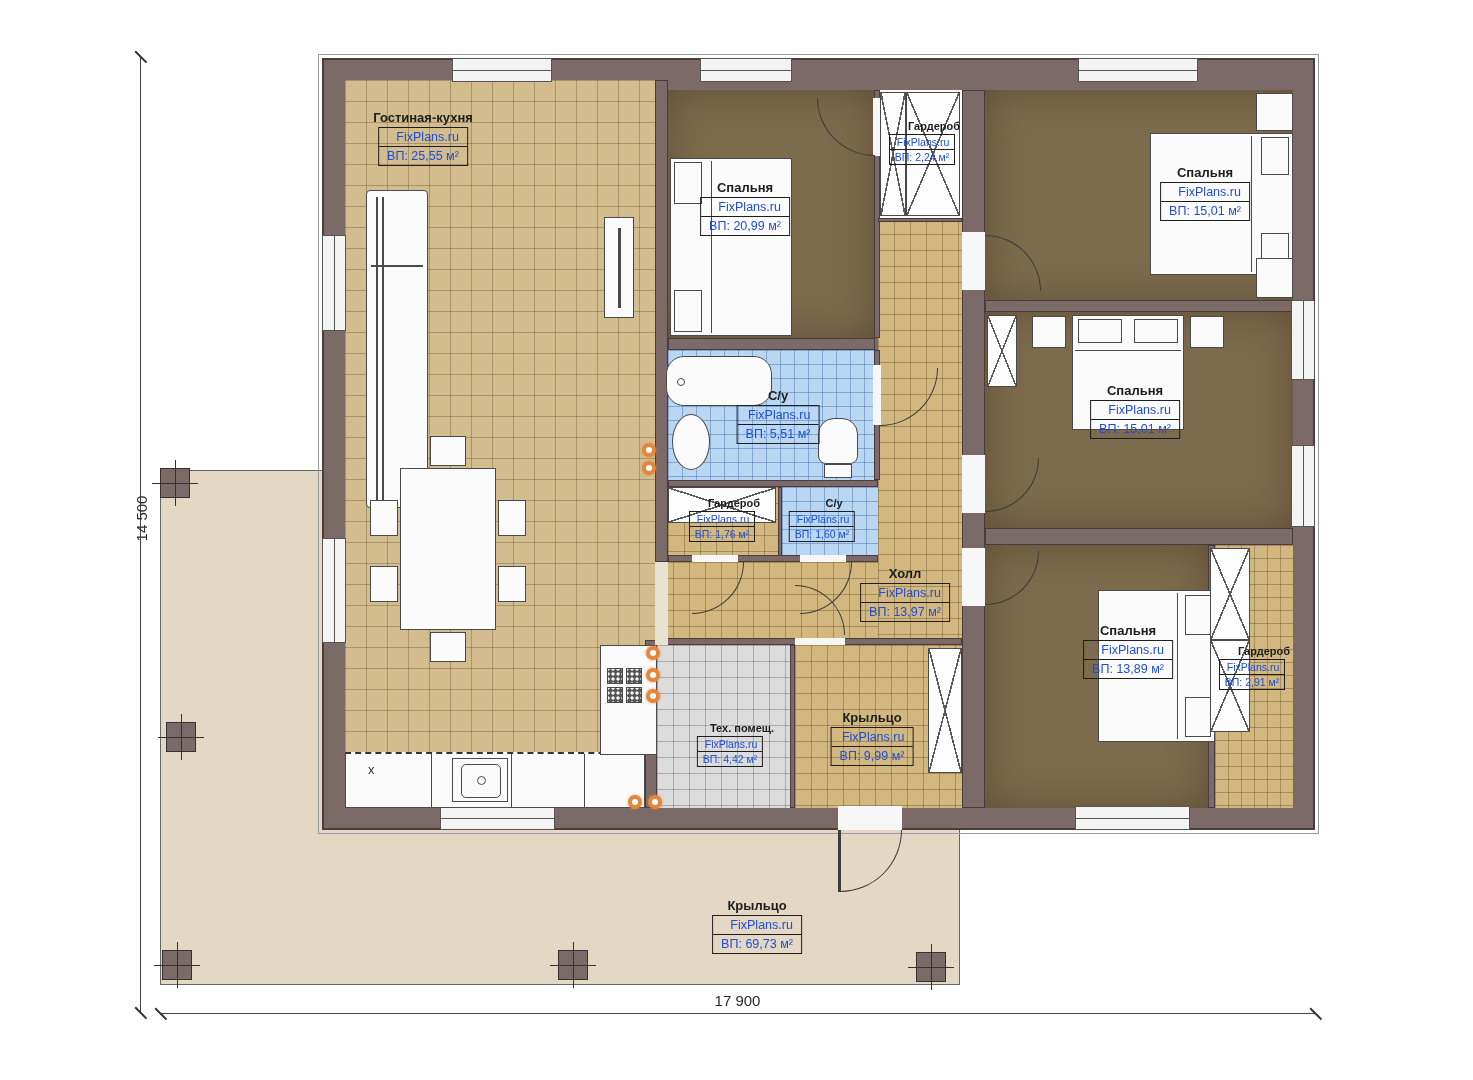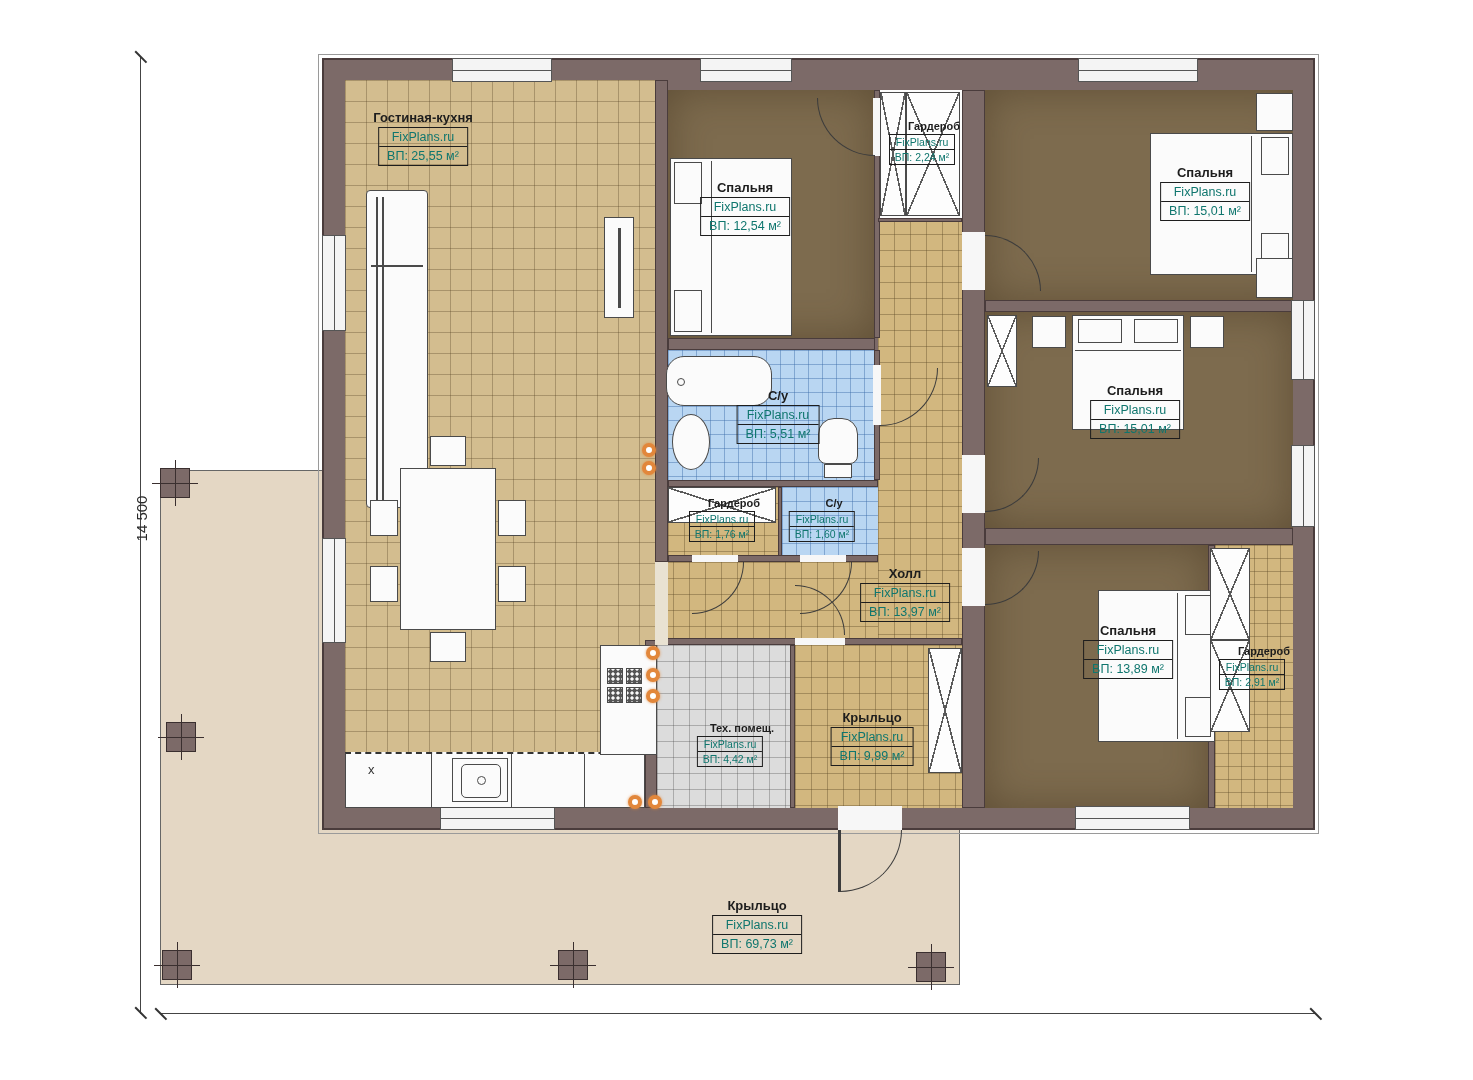--- a/index.html
+++ b/index.html
@@ -32,21 +32,21 @@
   .furn{background:#fbfbfb;border:1.5px solid #4a4a4a;box-sizing:border-box;}
   .line{background:#4a4a4a;}
   .xpanel{background:#fdfdfd;border:1px solid #4a4a4a;box-sizing:border-box;
     background-image:linear-gradient(to bottom right,transparent calc(50% - .8px),#5a5a5a calc(50% - .8px),#5a5a5a calc(50% + .8px),transparent calc(50% + .8px)),
                      linear-gradient(to bottom left,transparent calc(50% - .8px),#5a5a5a calc(50% - .8px),#5a5a5a calc(50% + .8px),transparent calc(50% + .8px));}
   .dot{width:14px;height:14px;border-radius:50%;background:#fff;border:4px solid #e2873b;box-sizing:border-box;box-shadow:0 0 3px rgba(226,135,59,.8);}
   
   .room-label{position:absolute;transform:translateX(-50%);text-align:center;z-index:30;}
   .rl-name{font-weight:700;font-size:13px;margin-bottom:2px;white-space:nowrap;color:#1d1d1d;}
   .rl-box{border:1.6px solid #1d1d1d;display:inline-block;background:transparent;}
-  .rl-row{font-size:12.5px;padding:2px 8px;white-space:nowrap;color:#0f766e;}
+  .rl-row{font-size:12.5px;padding:2px 8px;white-space:nowrap;color:#1d4ed8;text-align:right;}
   .rl-row + .rl-row{border-top:1.6px solid #1d1d1d;}
   .room-label.small .rl-name{font-size:11px;padding-left:24px;}
   .room-label.small .rl-row{font-size:10.5px;padding:1px 5px;}
   
   .dim-line{background:#444;}
   .tick{width:16px;height:1.6px;background:#333;transform:rotate(45deg);}
   .dim-text{font-size:15px;color:#2a2a2a;}
   
   .post{width:30px;height:30px;background:#7c6a68;border:1.6px solid #3a2f2f;box-sizing:border-box;}
   .post::before{content:"";position:absolute;left:50%;top:-9px;bottom:-9px;width:1.4px;background:#3a2f2f;}
@@ -219,21 +219,21 @@
 
   <div class="room-label" style="left:423px;top:110px;">
     <div class="rl-name">Гостиная-кухня</div>
     <div class="rl-box"><div class="rl-row">FixPlans.ru</div>
       <div class="rl-row">ВП: 25,55 м²</div></div>
   </div>
 
   <div class="room-label" style="left:745px;top:180px;">
     <div class="rl-name">Спальня</div>
     <div class="rl-box"><div class="rl-row">FixPlans.ru</div>
-      <div class="rl-row">ВП: 12,54 м²</div></div>
+      <div class="rl-row">ВП: 20,99 м²</div></div>
   </div>
 
   <div class="room-label small" style="left:922px;top:120px;">
     <div class="rl-name">Гардероб</div>
     <div class="rl-box"><div class="rl-row">FixPlans.ru</div>
       <div class="rl-row">ВП: 2,24 м²</div></div>
   </div>
 
   <div class="room-label" style="left:1205px;top:165px;">
     <div class="rl-name">Спальня</div>
@@ -302,14 +302,15 @@
   </div>
 
   <div class="abs dim-line" style="left:140px;top:56px;width:1.4px;height:958px;"></div>
   <div class="abs tick" style="left:133px;top:56px;"></div>
   <div class="abs tick" style="left:133px;top:1012px;"></div>
   <div class="abs dim-text" style="left:96px;top:510px;width:90px;text-align:center;transform:rotate(-90deg);">14 500</div>
 
   <div class="abs dim-line" style="left:160px;top:1013px;width:1155px;height:1.4px;"></div>
   <div class="abs tick" style="left:153px;top:1013px;"></div>
   <div class="abs tick" style="left:1308px;top:1013px;"></div>
+  <div class="abs dim-text" style="left:160px;top:992px;width:1155px;text-align:center;">17 900</div>
 
 </div>
 
 </body></html>

